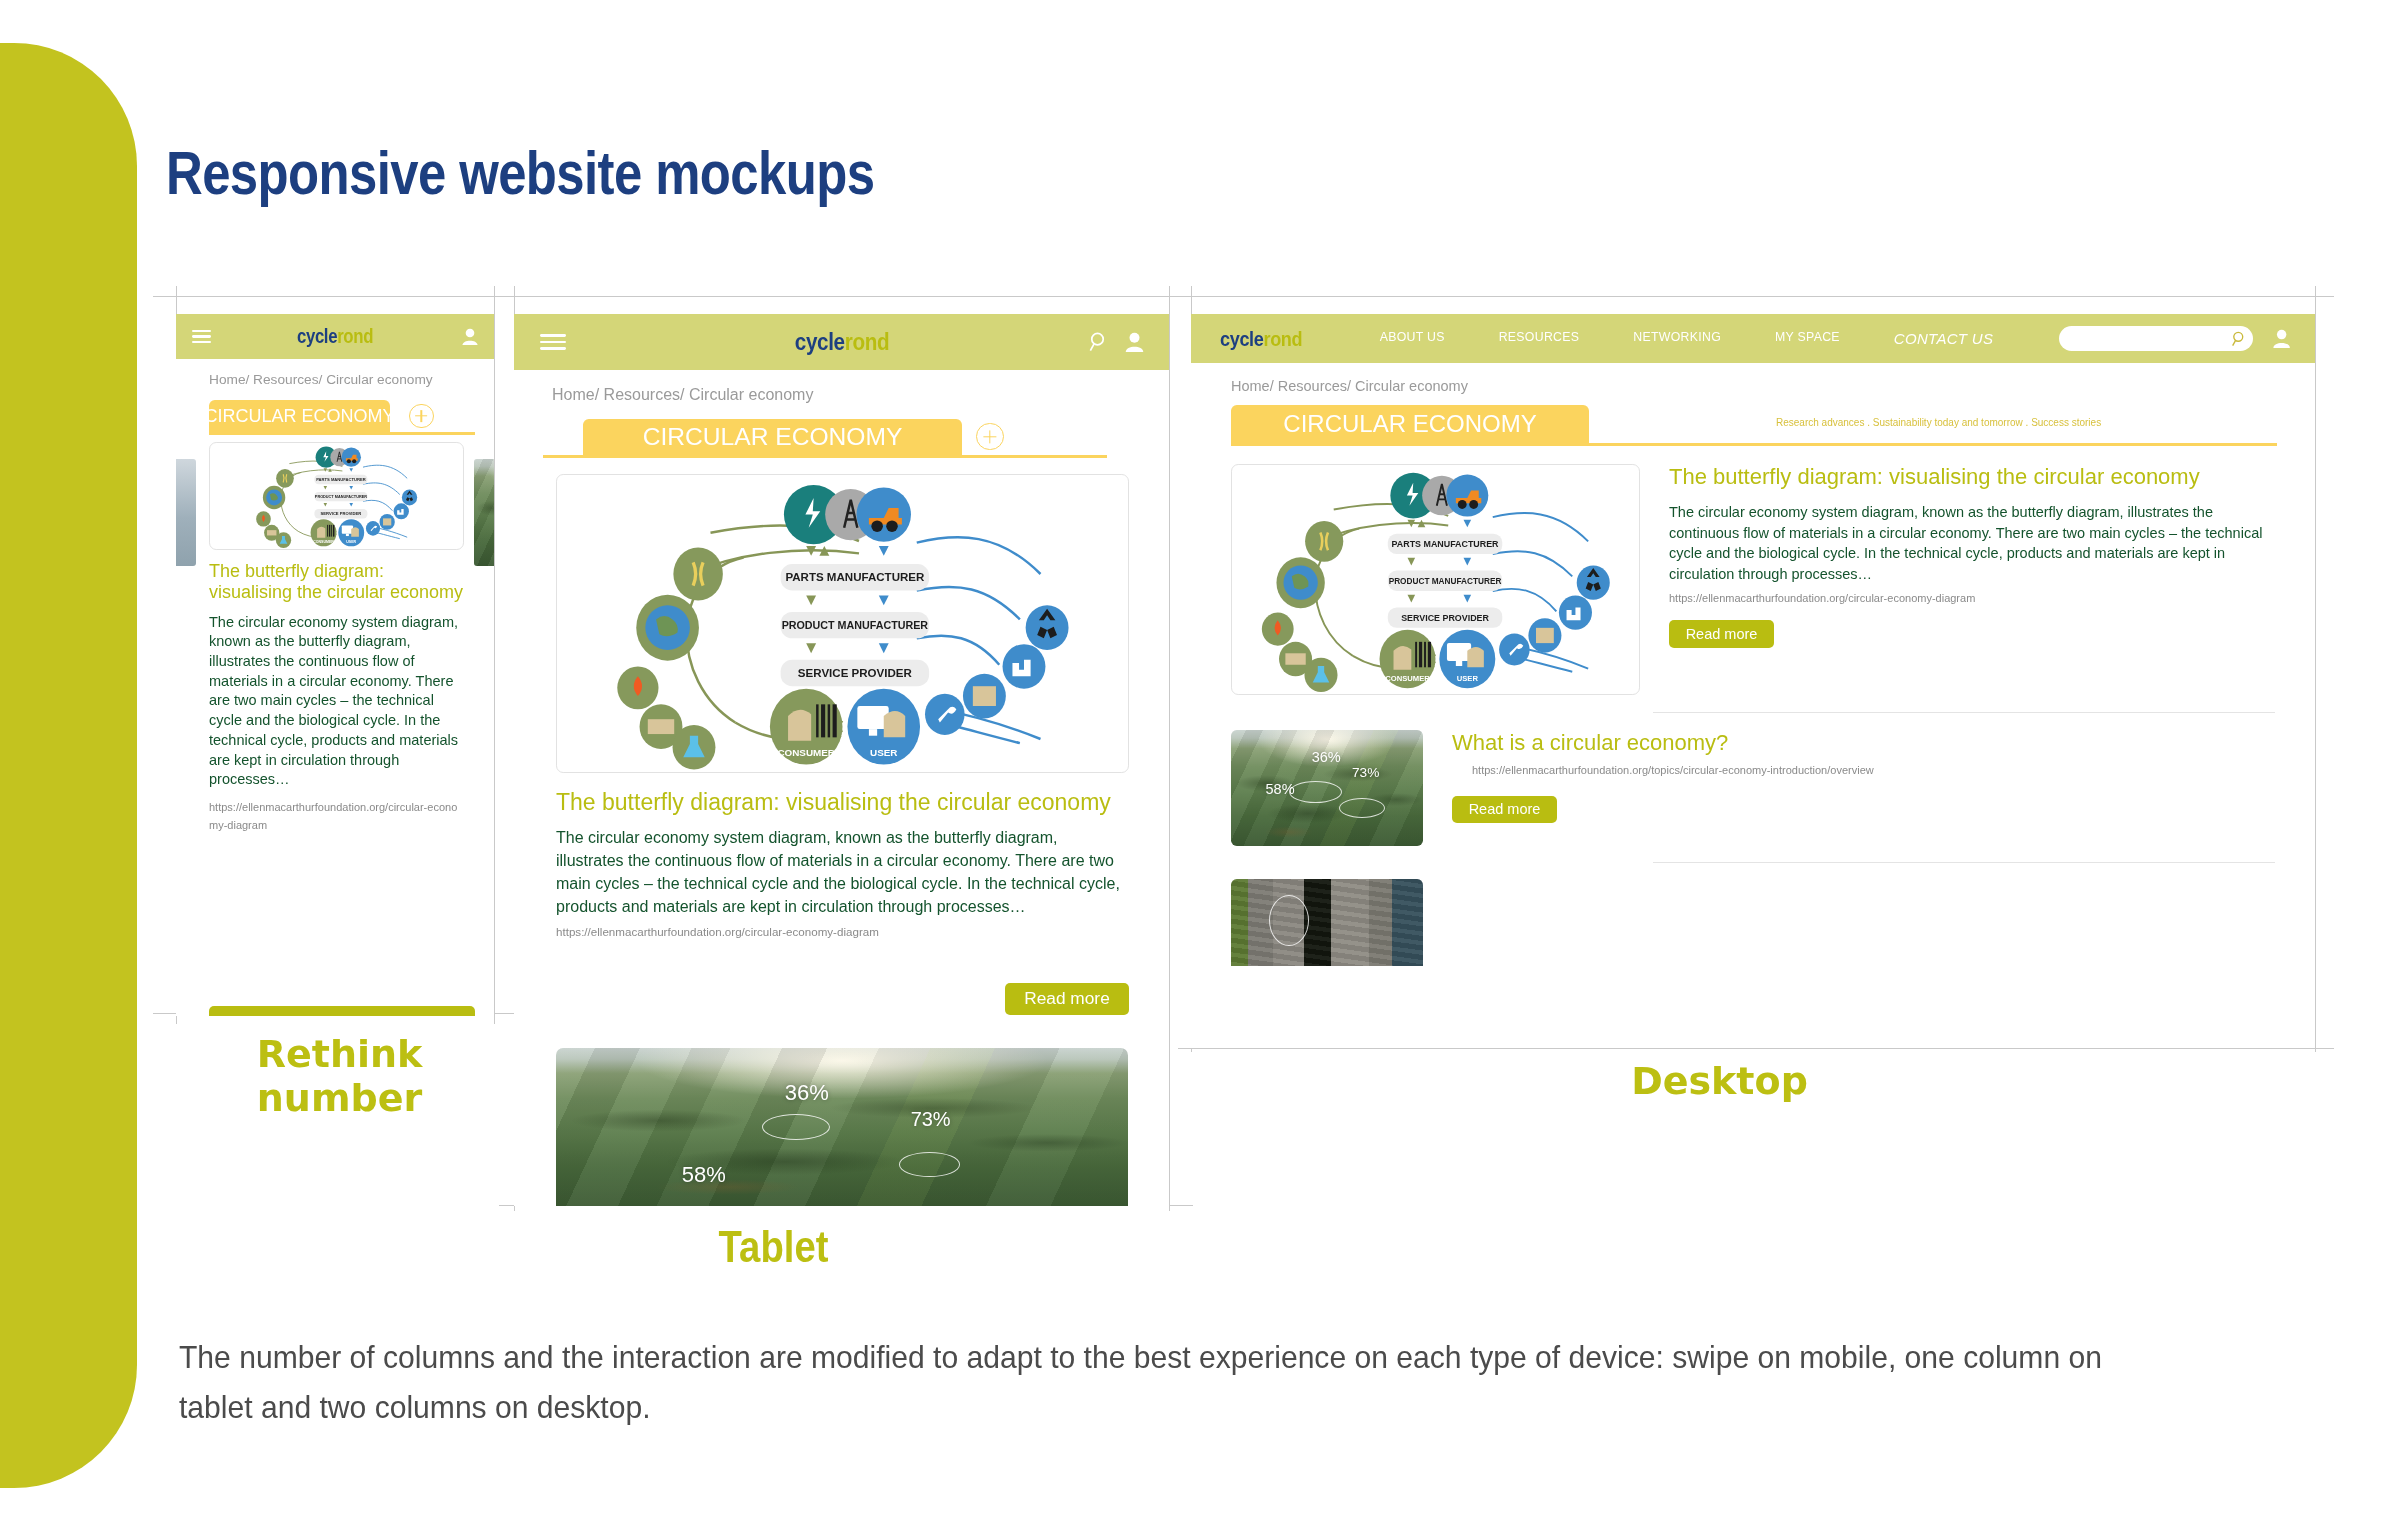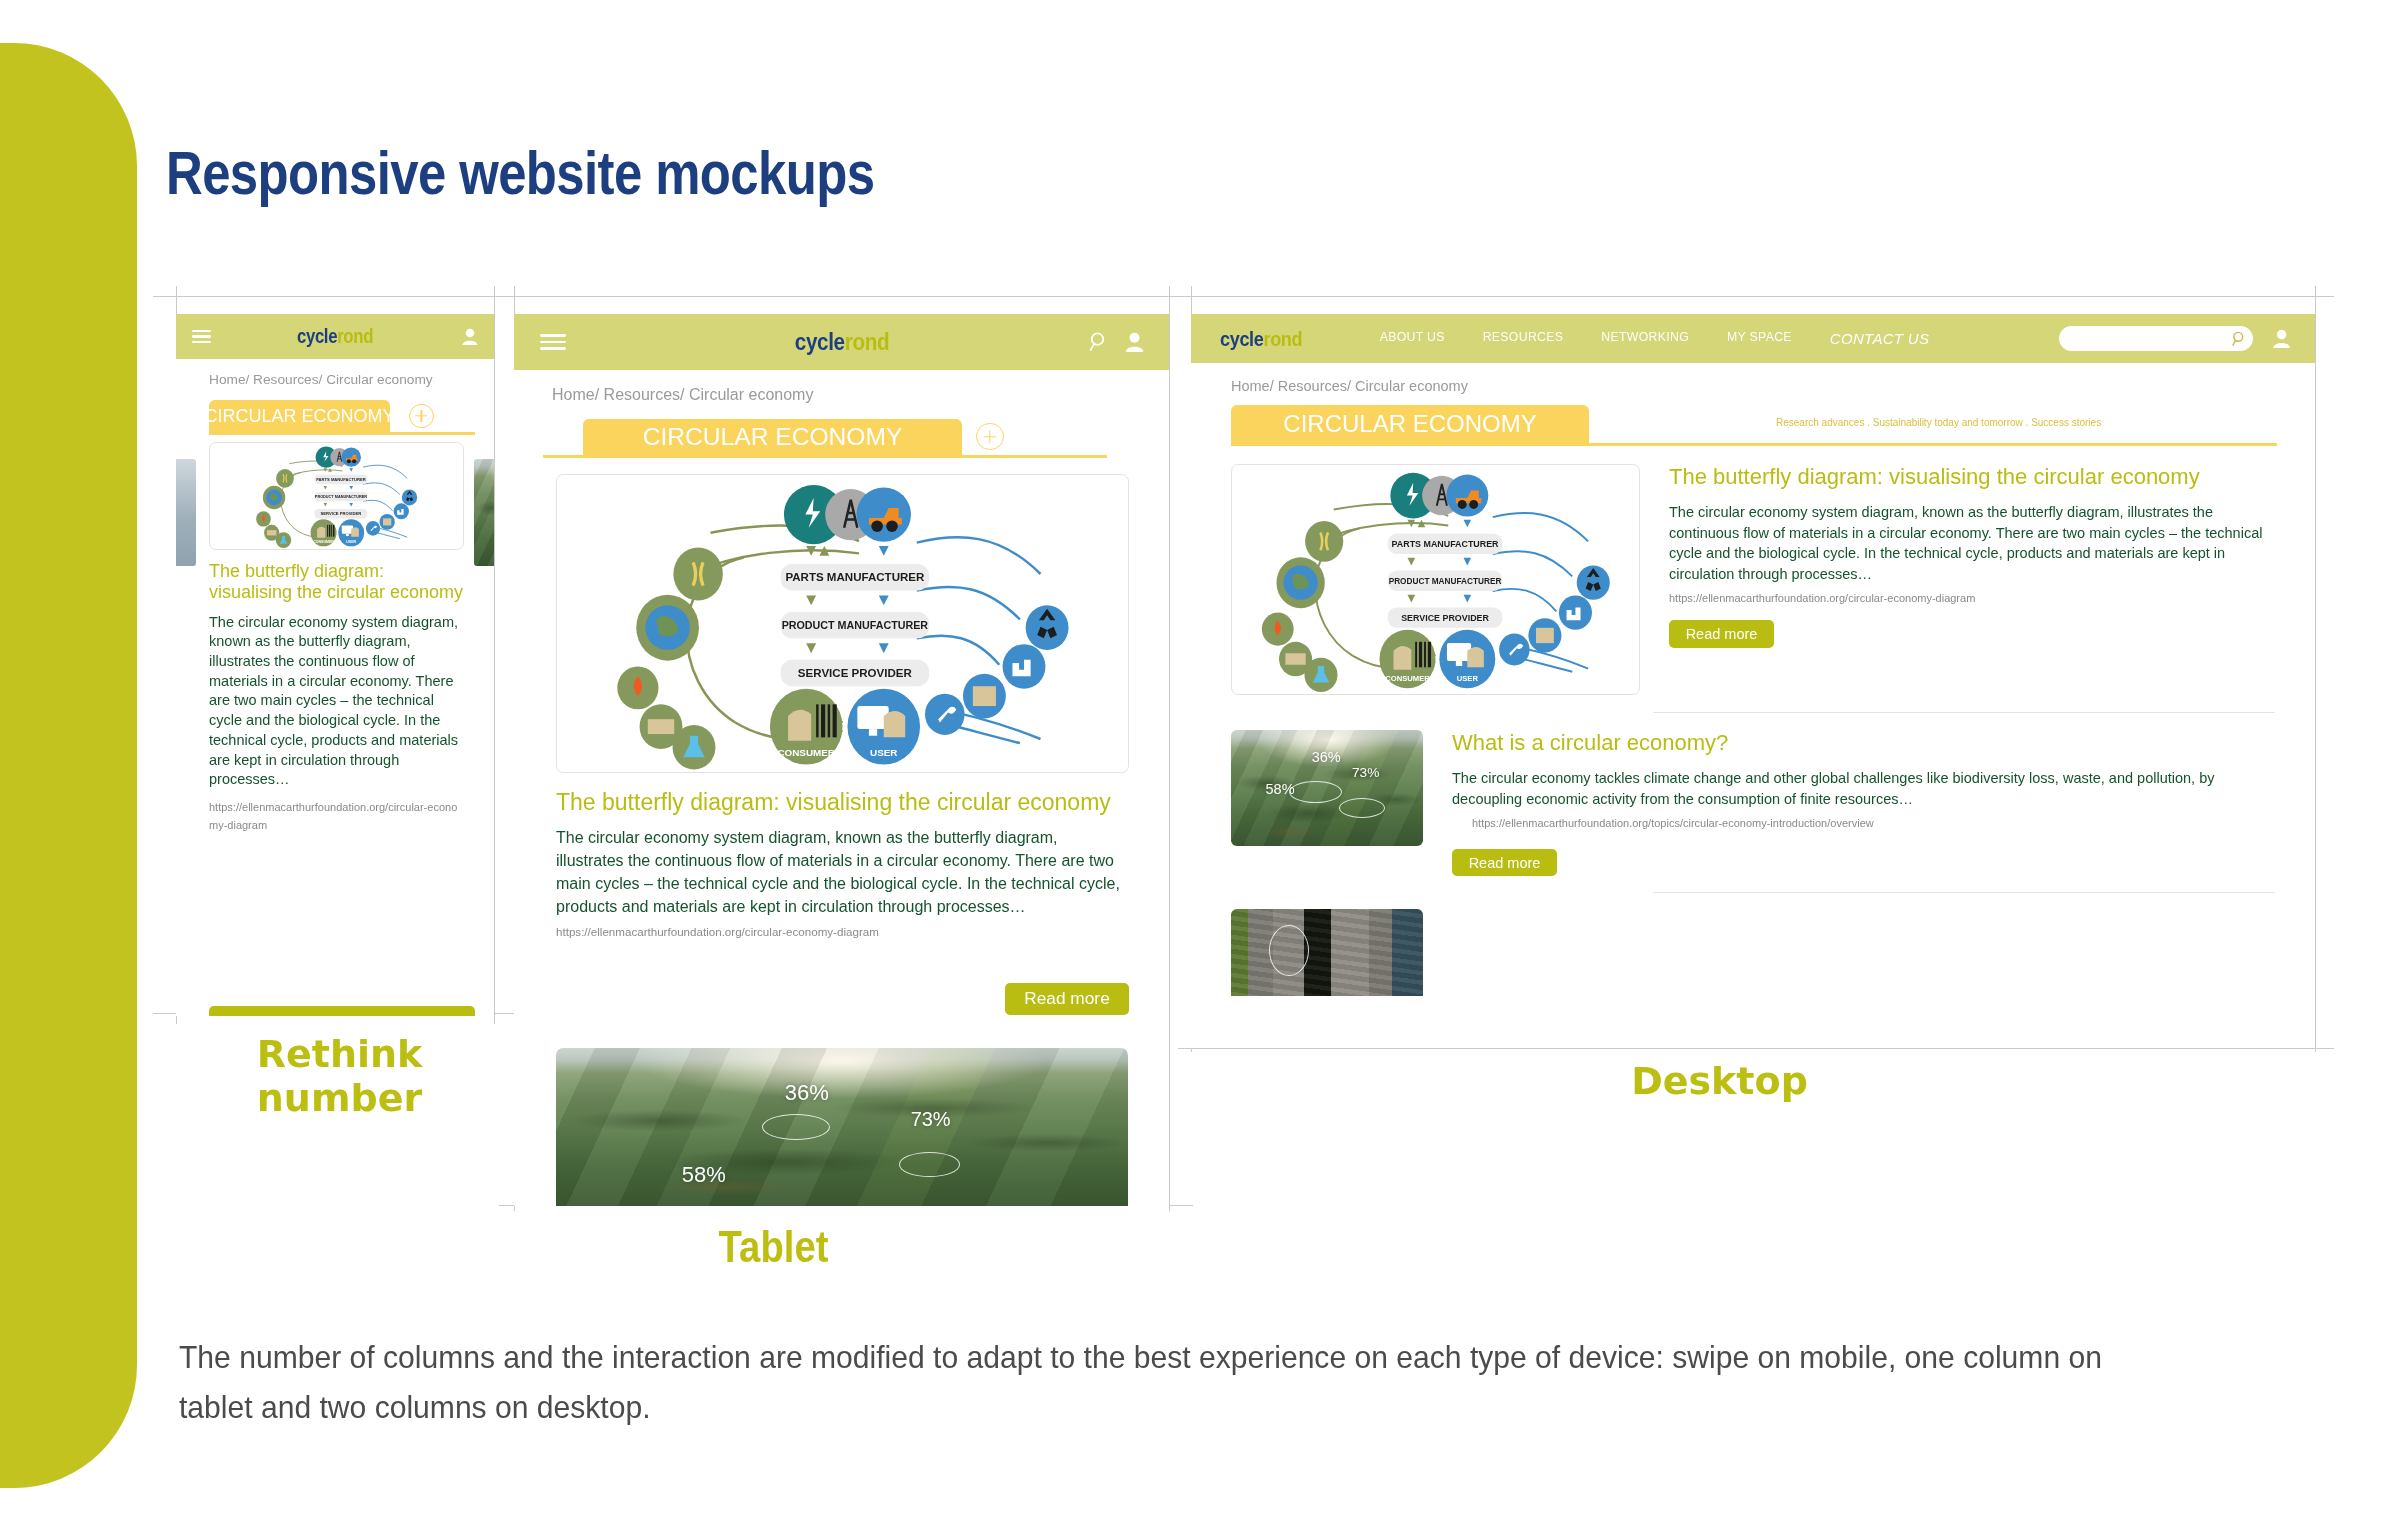--- a/index.html
+++ b/index.html
@@ -480,21 +480,21 @@
     <div class="hud" style="left:22%;top:72%;font-size:22px;">58%</div>
   </div>
 </div>
 
 <div class="mockup desktop" style="left:1191px; top:314px; width:1124px; height:734px;">
 
   <div class="bar" style="height:49px; padding:0 29px;">
     <div class="brand" style="font-size:21px; transform:scaleX(0.86); transform-origin:left center;">
       <span class="b1">cycle</span><span class="b2">rond</span>
     </div>
-    <div style="display:flex; gap:38px; margin-left:64px;">
+    <div style="display:flex; gap:54px; margin-left:64px;">
       <div class="deskmenu" style="font-size:12.3px;">ABOUT US</div>
       <div class="deskmenu" style="font-size:12.3px;">RESOURCES</div>
       <div class="deskmenu" style="font-size:12.3px;">NETWORKING</div>
       <div class="deskmenu" style="font-size:12.3px;">MY SPACE</div>
       <div class="deskmenu" style="font-size:15px;font-style:italic;">CONTACT US</div>
     </div>
     <div class="searchbox" style="position:absolute; right:62px; width:194px; height:24.6px;">
       <svg style="position:absolute;right:7.2px;top:4.3px;" width="14.5" height="16" viewBox="0 0 26 28">
         <circle cx="13" cy="10" r="8" fill="none" stroke="#c9b93b" stroke-width="2.4"></circle>
         <line x1="8" y1="17" x2="3" y2="26" stroke="#c9b93b" stroke-width="2.4"></line>
@@ -609,21 +609,20 @@
   <div style="display:flex; gap:29px; margin:17.3px 40px 0 40px;">
     <div class="photo-field" style="width:192px; height:116px; border-radius:5.8px; flex:none;">
       <div class="hud-ring" style="left:30%;top:44%;width:53px;height:22px;"></div>
       <div class="hud-ring" style="left:56%;top:58%;width:46px;height:20px;"></div>
       <div class="hud" style="left:42%;top:16%;font-size:14.5px;">36%</div>
       <div class="hud" style="left:63%;top:30%;font-size:13.7px;">73%</div>
       <div class="hud" style="left:18%;top:44%;font-size:14.5px;">58%</div>
     </div>
     <div style="flex:1; position:relative;">
       <div class="art-title" style="font-size:22px;">What is a circular economy?</div>
-      <div class="art-body" style="font-size:14.5px; line-height:1.44; margin-top:11.6px;">The circular economy tackles climate change and other global challenges like biodiversity loss, waste, and pollution, by decoupling economic activity from the consumption of finite resources…</div>
       <div class="art-url" style="font-size:11px; margin-top:7.2px;padding-left:20px;">https://ellenmacarthurfoundation.org/topics/circular-economy-introduction/overview</div>
       <div class="readmore" style="margin-top:20px; width:105px; height:27.5px; font-size:14.5px;">Read more</div>
     </div>
   </div>
 
   <div class="divider" style="margin:16px 40px 0 462px;"></div>
 
   <div style="display:flex; gap:29px; margin:16px 40px 0 40px;">
     <div class="photo-elephant" style="width:192px; height:87px; border-radius:5.8px 5.8px 0 0; flex:none;">
       <div class="hud-ring" style="left:20%;top:18%;width:40px;height:51px;"></div>

